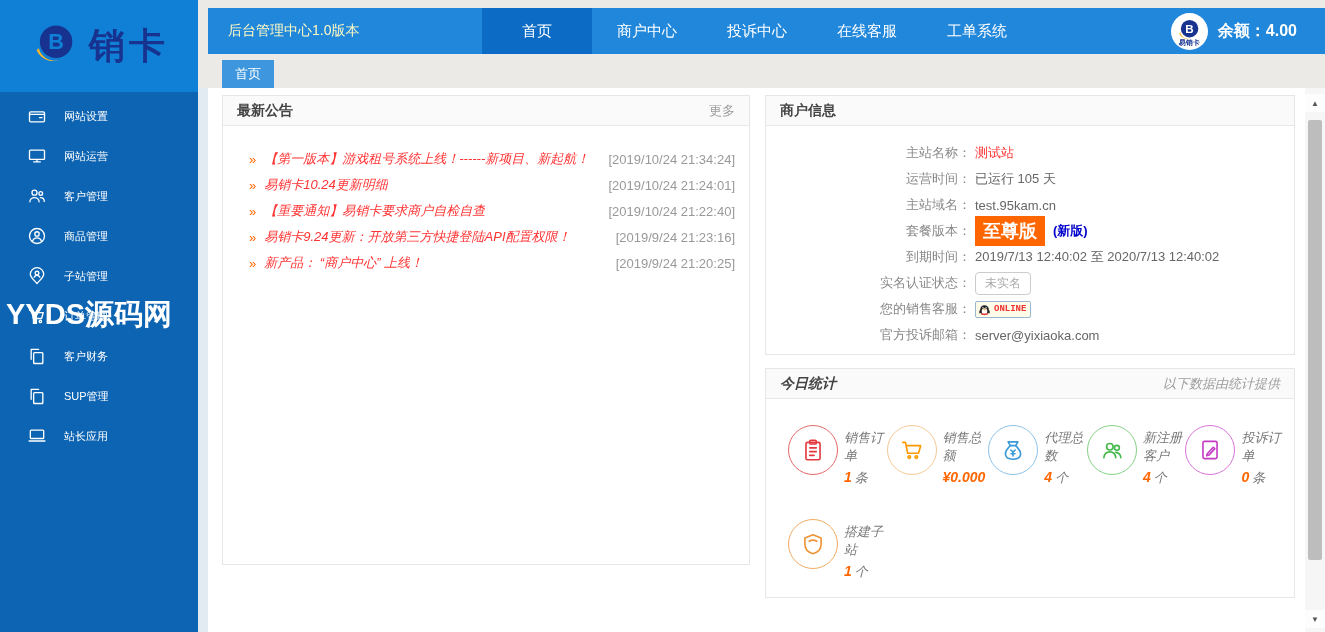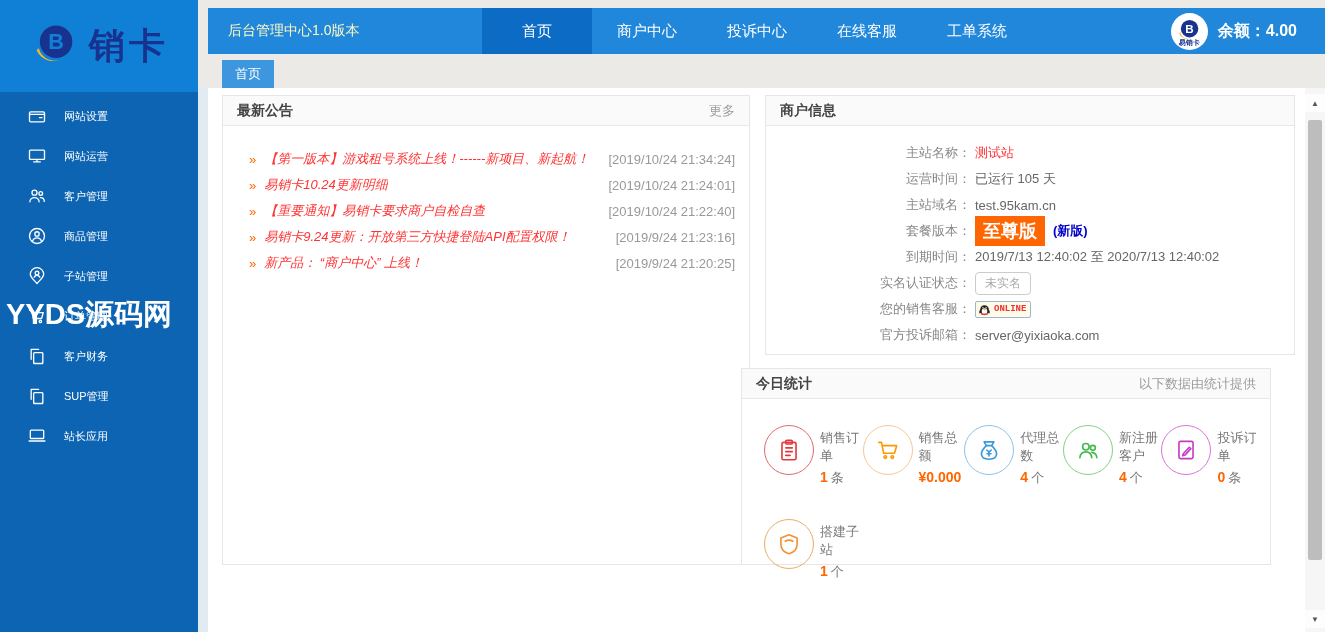--- a/index.html
+++ b/index.html
@@ -38,21 +38,21 @@
   .gutter { position:absolute; left:198px; top:88px; width:10px; bottom:0; background:#e2eaf2; }
   .content { position:absolute; left:208px; top:88px; right:0; bottom:0; background:#fff; }
 
   .panel { position:absolute; background:#fff; border:1px solid #e6e6e6; }
   .panel-header { height:30px; background:#fafafa; border-bottom:1px solid #e8e8e8; display:flex; align-items:center; padding:0 14px; }
   .panel-title { font-size:14px; font-weight:bold; color:#444; }
   .panel-header .right { margin-left:auto; font-size:13px; color:#9c9c9c; cursor:pointer; }
 
   .panel-ann   { left:14px;  top:7px;   width:528px; height:470px; }
   .panel-merch { left:557px; top:7px;   width:530px; height:260px; }
-  .panel-stats { left:533px; top:280px; width:530px; height:197px; }
+  .panel-stats { left:557px; top:280px; width:530px; height:230px;font-style:italic; }
 
   
   .ann-list { padding:20px 14px 0 14px; }
   .ann-row { display:flex; align-items:center; height:26px; font-size:13px; }
   .ann-arrow { color:#f60; margin:0 8px 0 12px; font-size:13px; }
   .ann-title { color:#f33; cursor:pointer; white-space:nowrap; overflow:hidden;font-style:italic; }
   .ann-date { margin-left:auto; color:#999; white-space:nowrap; }
 
   
   .merch-body { padding-top:14px; }

